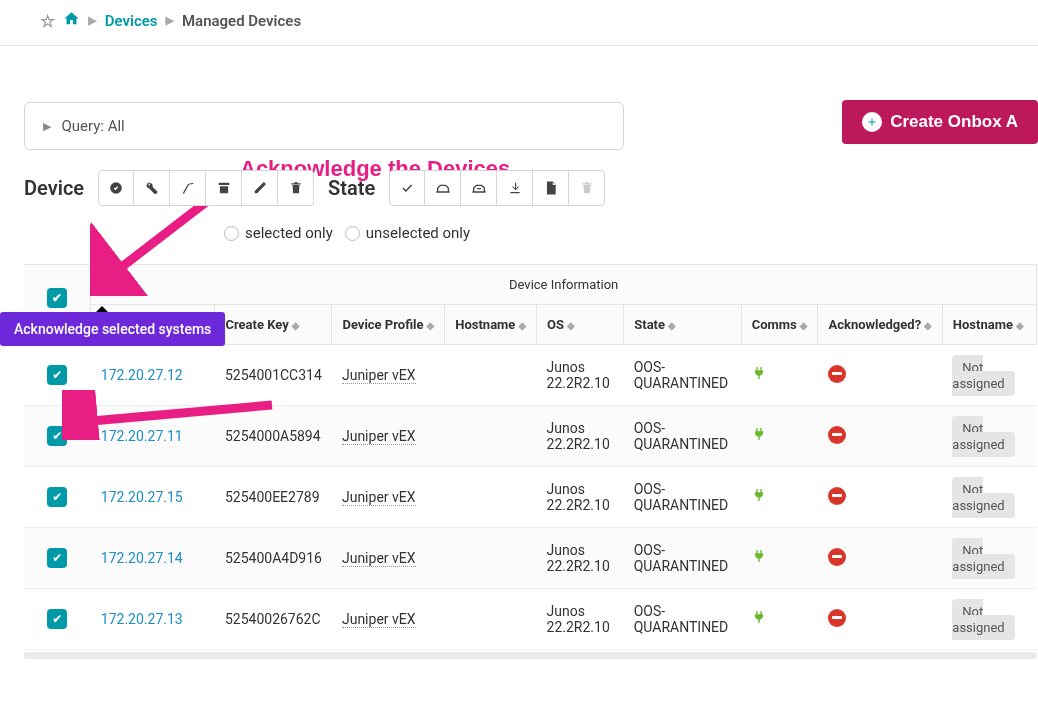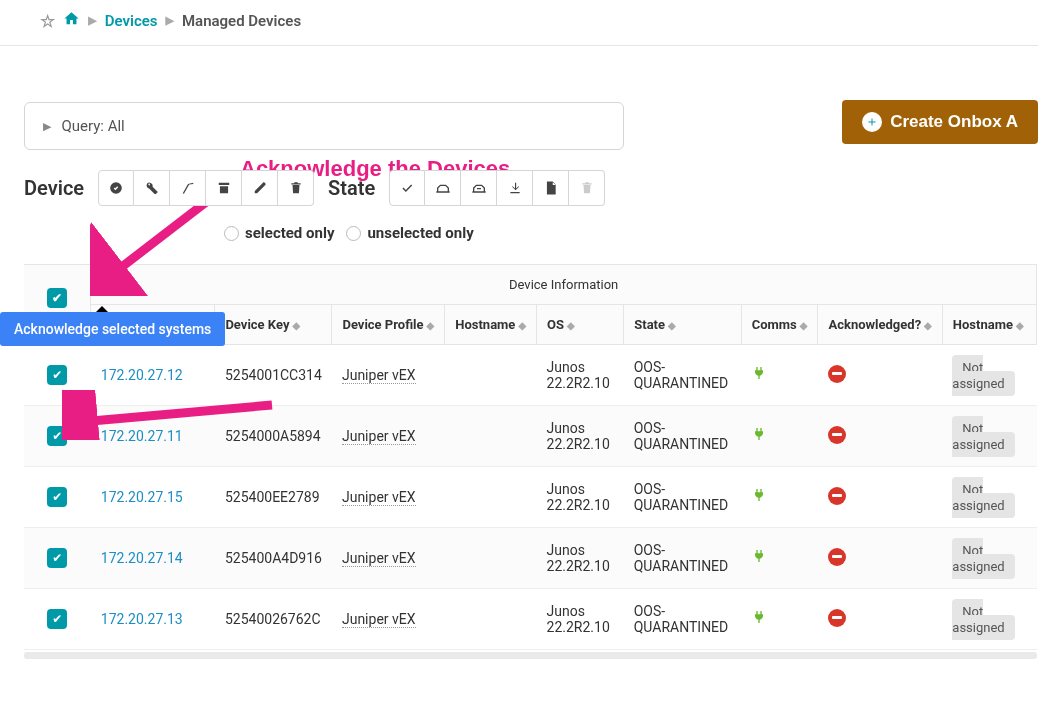--- a/index.html
+++ b/index.html
@@ -4,36 +4,36 @@
 <style>
 *{margin:0;padding:0;box-sizing:border-box}
 body{font-family:-apple-system,BlinkMacSystemFont,"Segoe UI",Roboto,Helvetica,Arial,sans-serif;font-size:14px;color:#333;background:#fff;width:1038px}
 .breadcrumb{display:flex;align-items:center;gap:8px;padding:10px 30px 14px 40px;border-bottom:1px solid #e5e5e5;font-size:15px;font-weight:600}
 .star-icon{color:#999;font-size:17px}
 .home-icon{color:#0099a8;font-size:17px}
 .breadcrumb .sep{color:#aaa;font-size:11px}
 .breadcrumb a{color:#0099a8;text-decoration:none}
 .breadcrumb .current{color:#555}
 .content{padding:56px 0 0 24px;position:relative}
-.create-btn{position:absolute;top:100px;right:0;background:#a16207;color:#fff;border:none;padding:12px 20px;border-radius:4px;font-size:17px;font-weight:700;display:flex;align-items:center;gap:8px;cursor:pointer}
+.create-btn{position:absolute;top:100px;right:0;background:#be185d;color:#fff;border:none;padding:12px 20px;border-radius:4px;font-size:17px;font-weight:700;display:flex;align-items:center;gap:8px;cursor:pointer}
 .create-btn .plus{background:#fff;color:#0099a8;width:20px;height:20px;border-radius:50%;display:flex;align-items:center;justify-content:center;font-weight:900}
 .query-box{border:1px solid #d5d5d5;border-radius:6px;padding:14px 18px;width:600px;margin-bottom:20px;display:flex;align-items:center;gap:10px;color:#555;font-size:15px}
 .query-box .arrow{color:#888;font-size:11px}
 .toolbar-row{display:flex;align-items:center;gap:14px;margin-bottom:18px;position:relative}
 .toolbar-label{font-size:20px;font-weight:600;color:#333}
 .btn-group{display:flex}
 .btn-group button{background:#fff;border:1px solid #d5d5d5;width:36px;height:36px;display:flex;align-items:center;justify-content:center;cursor:pointer;color:#444;font-size:14px;position:relative}
 .btn-group button+button{border-left:none}
 .btn-group button:first-child{border-radius:4px 0 0 4px}
 .btn-group button:last-child{border-radius:0 4px 4px 0}
 .btn-group button.disabled{color:#ccc;cursor:not-allowed}
-.tooltip{position:absolute;top:266px;left:0;background:#3b82f6;color:#fff;padding:9px 14px;border-radius:3px;font-size:14px;font-weight:500;z-index:10}
+.tooltip{position:absolute;top:266px;left:0;background:#6d28d9;color:#fff;padding:9px 14px;border-radius:3px;font-size:14px;font-weight:500;z-index:10}
 .tooltip:after{content:"";position:absolute;top:-6px;left:96px;border:6px solid transparent;border-bottom-color:#000;border-top:none}
 .filter-row{display:flex;align-items:center;gap:12px;margin-bottom:22px;padding-left:200px}
-.filter-row label{font-size:15px;font-weight:700;color:#333;display:flex;align-items:center;gap:6px}
+.filter-row label{font-size:15px;font-weight:400;color:#333;display:flex;align-items:center;gap:6px}
 .radio{width:15px;height:15px;border:1px solid #bbb;border-radius:50%;display:inline-block;position:relative}
 table{width:100%;border-collapse:collapse}
 thead{border-top:1px solid #e5e5e5}
 .table-wrapper{padding:0 1px 0 0;margin-left:0}
 th{background:#fbfbfb;padding:12px 10px;text-align:left;font-size:13px;font-weight:700;color:#333;border-bottom:1px solid #e5e5e5;border-right:1px solid #e5e5e5;white-space:nowrap}
 th .sort{color:#aaa;font-size:10px;margin-left:3px}
 th.group-header{text-align:center;font-weight:400;border-bottom:1px solid #e5e5e5;}
 td{padding:14px 10px;border-bottom:1px solid #eee;font-size:14px;vertical-align:middle}
 td a{color:#1c8ec5;text-decoration:none}
 td .underline{border-bottom:1px dotted #999}
@@ -189,21 +189,21 @@
     <thead>
       <tr>
         <th rowspan="2" class="checkbox-cell">
           <span class="cb">✔</span>
           <span class="selected-count">5 selected</span>
         </th>
         <th colspan="9" class="group-header">Device Information</th>
       </tr>
       <tr>
         <th><span>Management IP</span><span class="sort">◆</span></th>
-        <th><span>Device Key</span><span class="sort">◆</span></th>
+        <th><span>Create Key</span><span class="sort">◆</span></th>
         <th><span>Device Profile</span><span class="sort">◆</span></th>
         <th><span>Hostname</span><span class="sort">◆</span></th>
         <th><span>OS</span><span class="sort">◆</span></th>
         <th><span>State</span><span class="sort">◆</span></th>
         <th><span>Comms</span><span class="sort">◆</span></th>
         <th><span>Acknowledged?</span><span class="sort">◆</span></th>
         <th><span>Hostname</span><span class="sort">◆</span></th>
       </tr>
     </thead>
     <tbody id="tbody">

